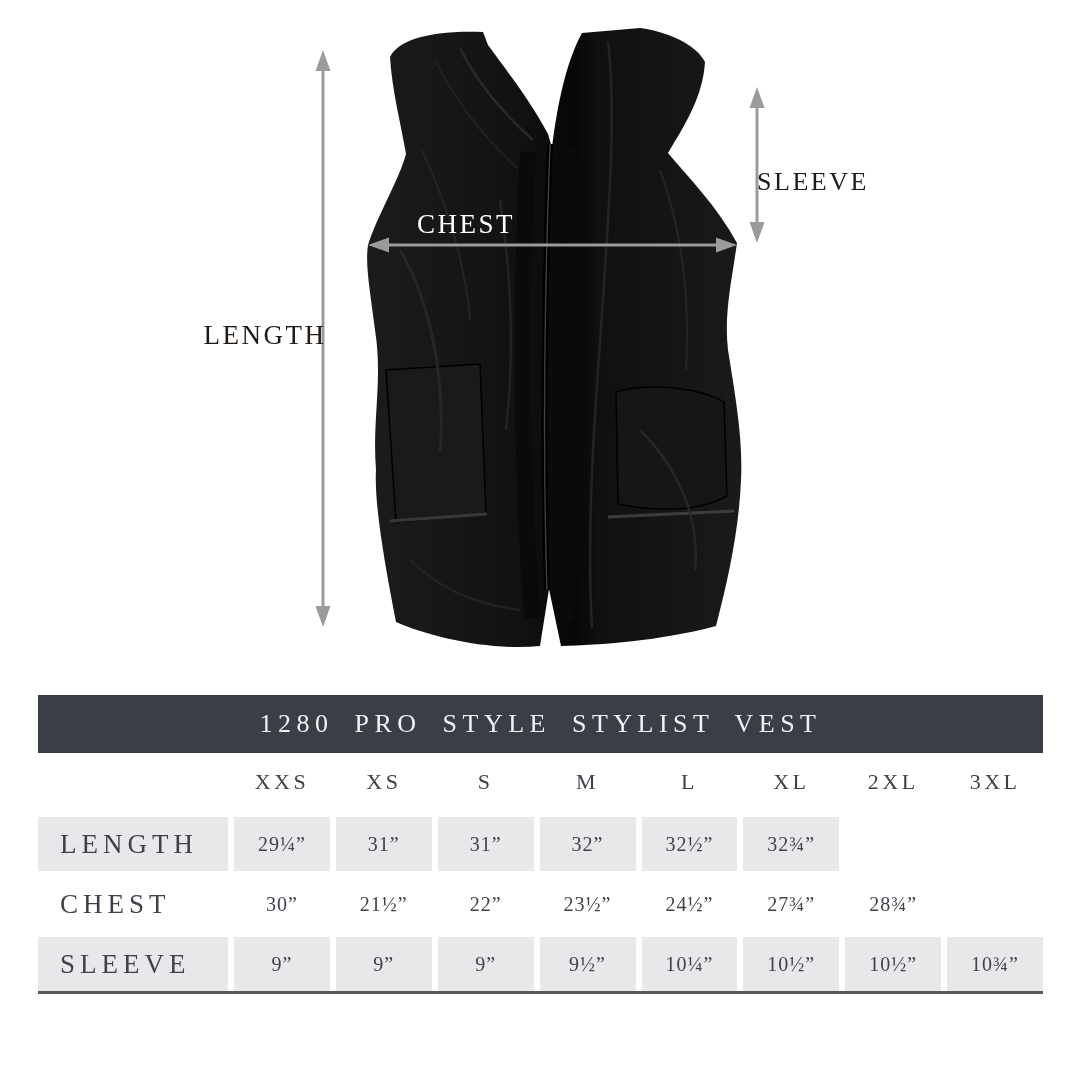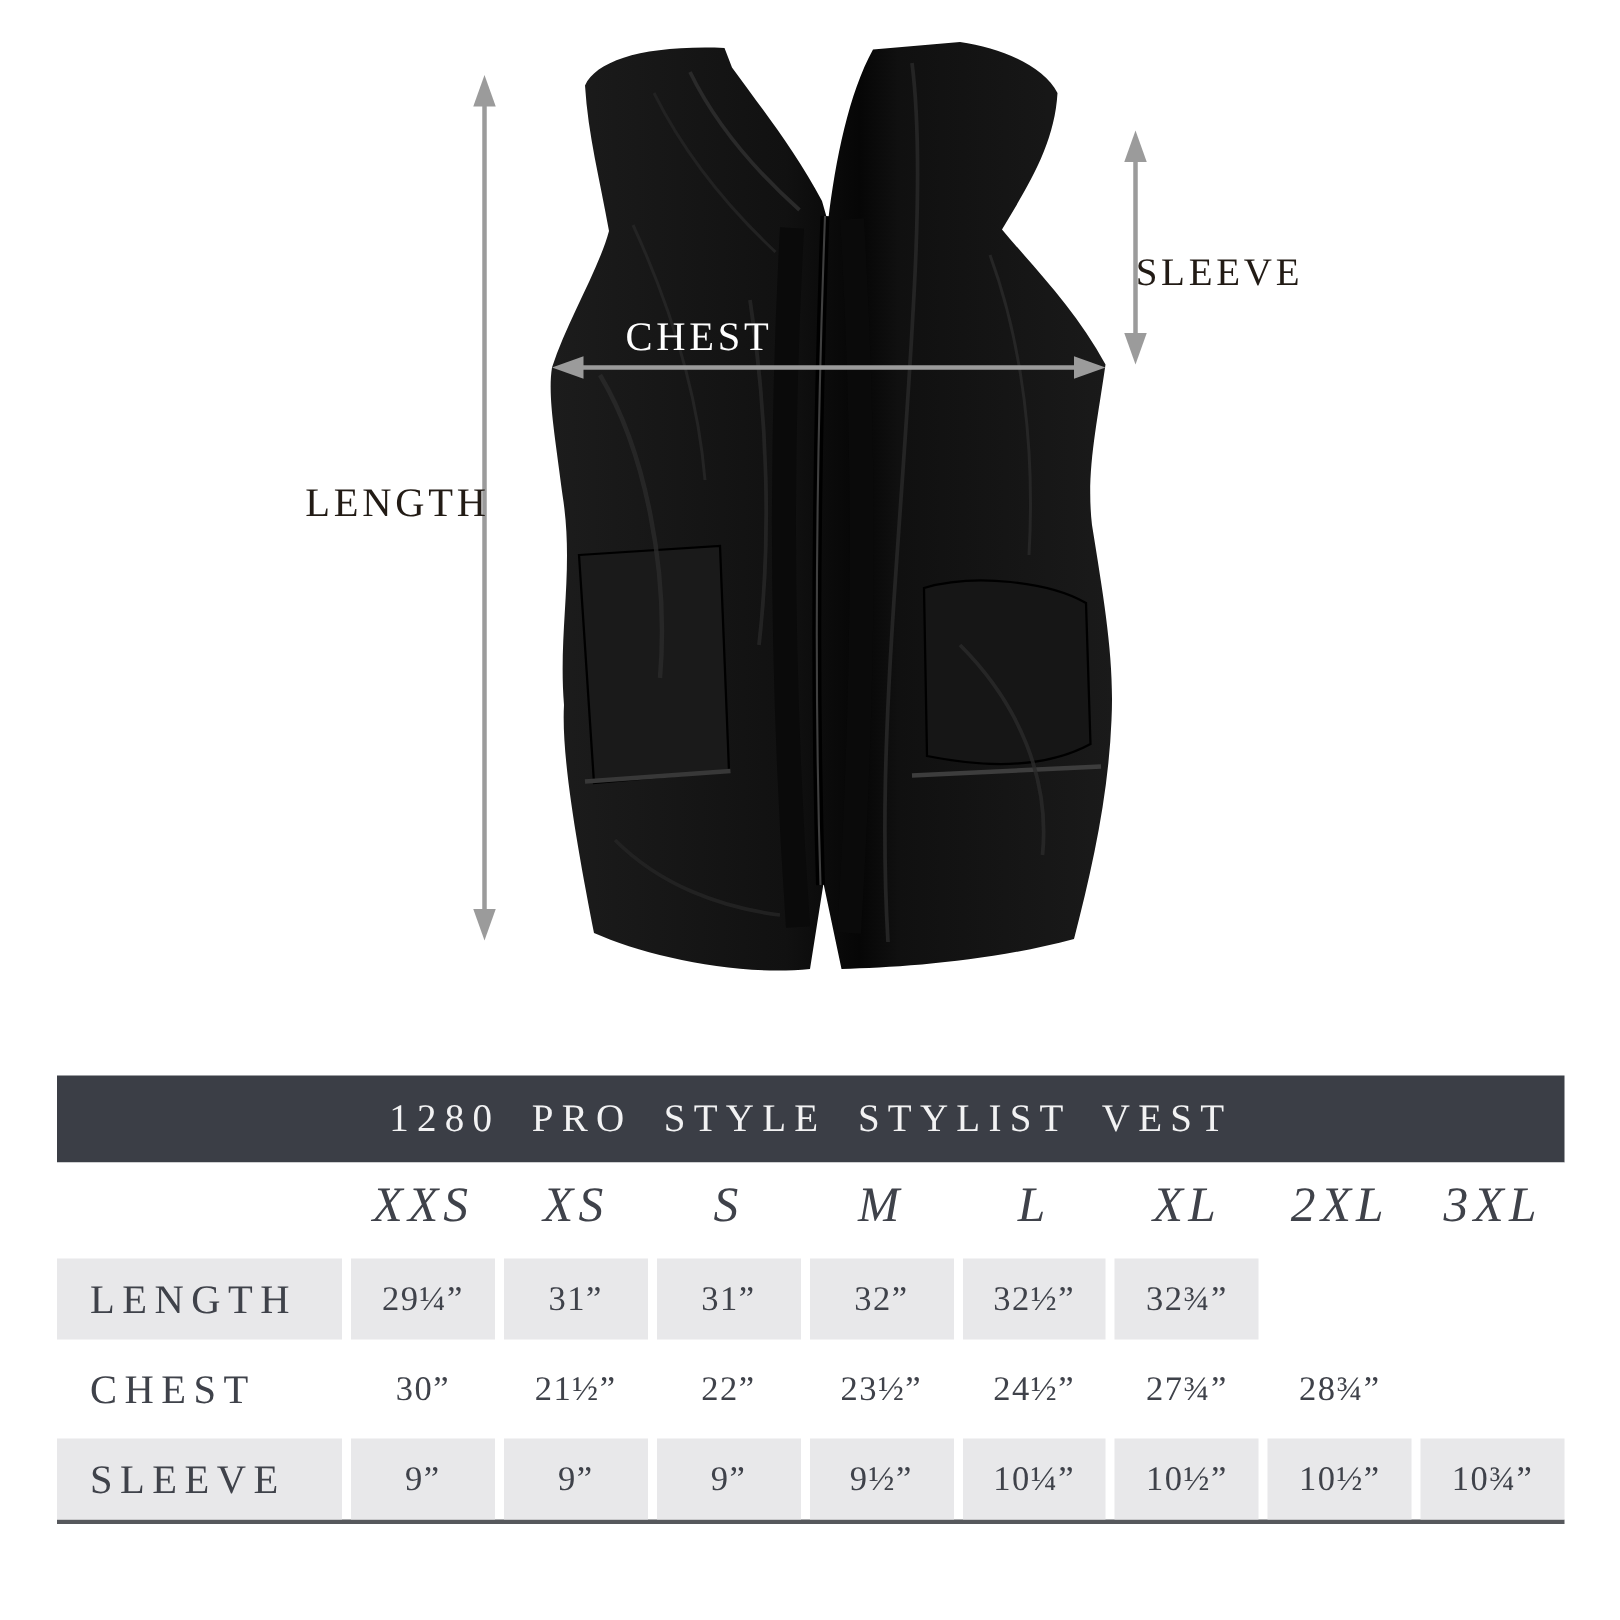--- a/index.html
+++ b/index.html
@@ -21,21 +21,21 @@
     font-family:"Liberation Serif", serif;
   }
   .hero{position:absolute;left:0;top:0;width:1080px;height:710px;}
   .hero svg{display:block;}
   .hero text{
     font-family:"Liberation Serif", serif;
     letter-spacing:2.5px;
   }
   .size-chart{
     position:absolute;
-    left:38px;top:717px;
+    left:38px;top:695px;
     width:1005px;
   }
   .title-bar{
     height:58px;
     background:var(--title-bar-bg);
     display:flex;align-items:center;justify-content:center;
   }
   .title-bar .title{
     color:var(--title-text);
     font-size:26px;
@@ -46,29 +46,28 @@
   .grid-row{
     display:grid;
     grid-template-columns:190px repeat(8,1fr);
     column-gap:6px;
     align-items:stretch;
   }
   .head-row{height:58px;background:#fff;}
   .head-row .cell{
     display:flex;align-items:center;justify-content:center;
     color:var(--table-text);
-    font-size:33px;
+    font-size:22px;
     letter-spacing:3.5px;
-    font-style:italic;
   }
   .data-row{height:54px;margin-top:6px;}
   .data-row .cell{
     display:flex;align-items:center;justify-content:center;
     color:var(--table-text);
-    font-size:23px;
+    font-size:20px;
     letter-spacing:1px;
   }
   .data-row .row-label{
     justify-content:flex-start;
     padding-left:22px;
     font-size:27px;
     letter-spacing:5px;
   }
   .data-row.stripe .cell{background:var(--row-stripe);}
   .data-row.plain .cell{background:#fff;}

